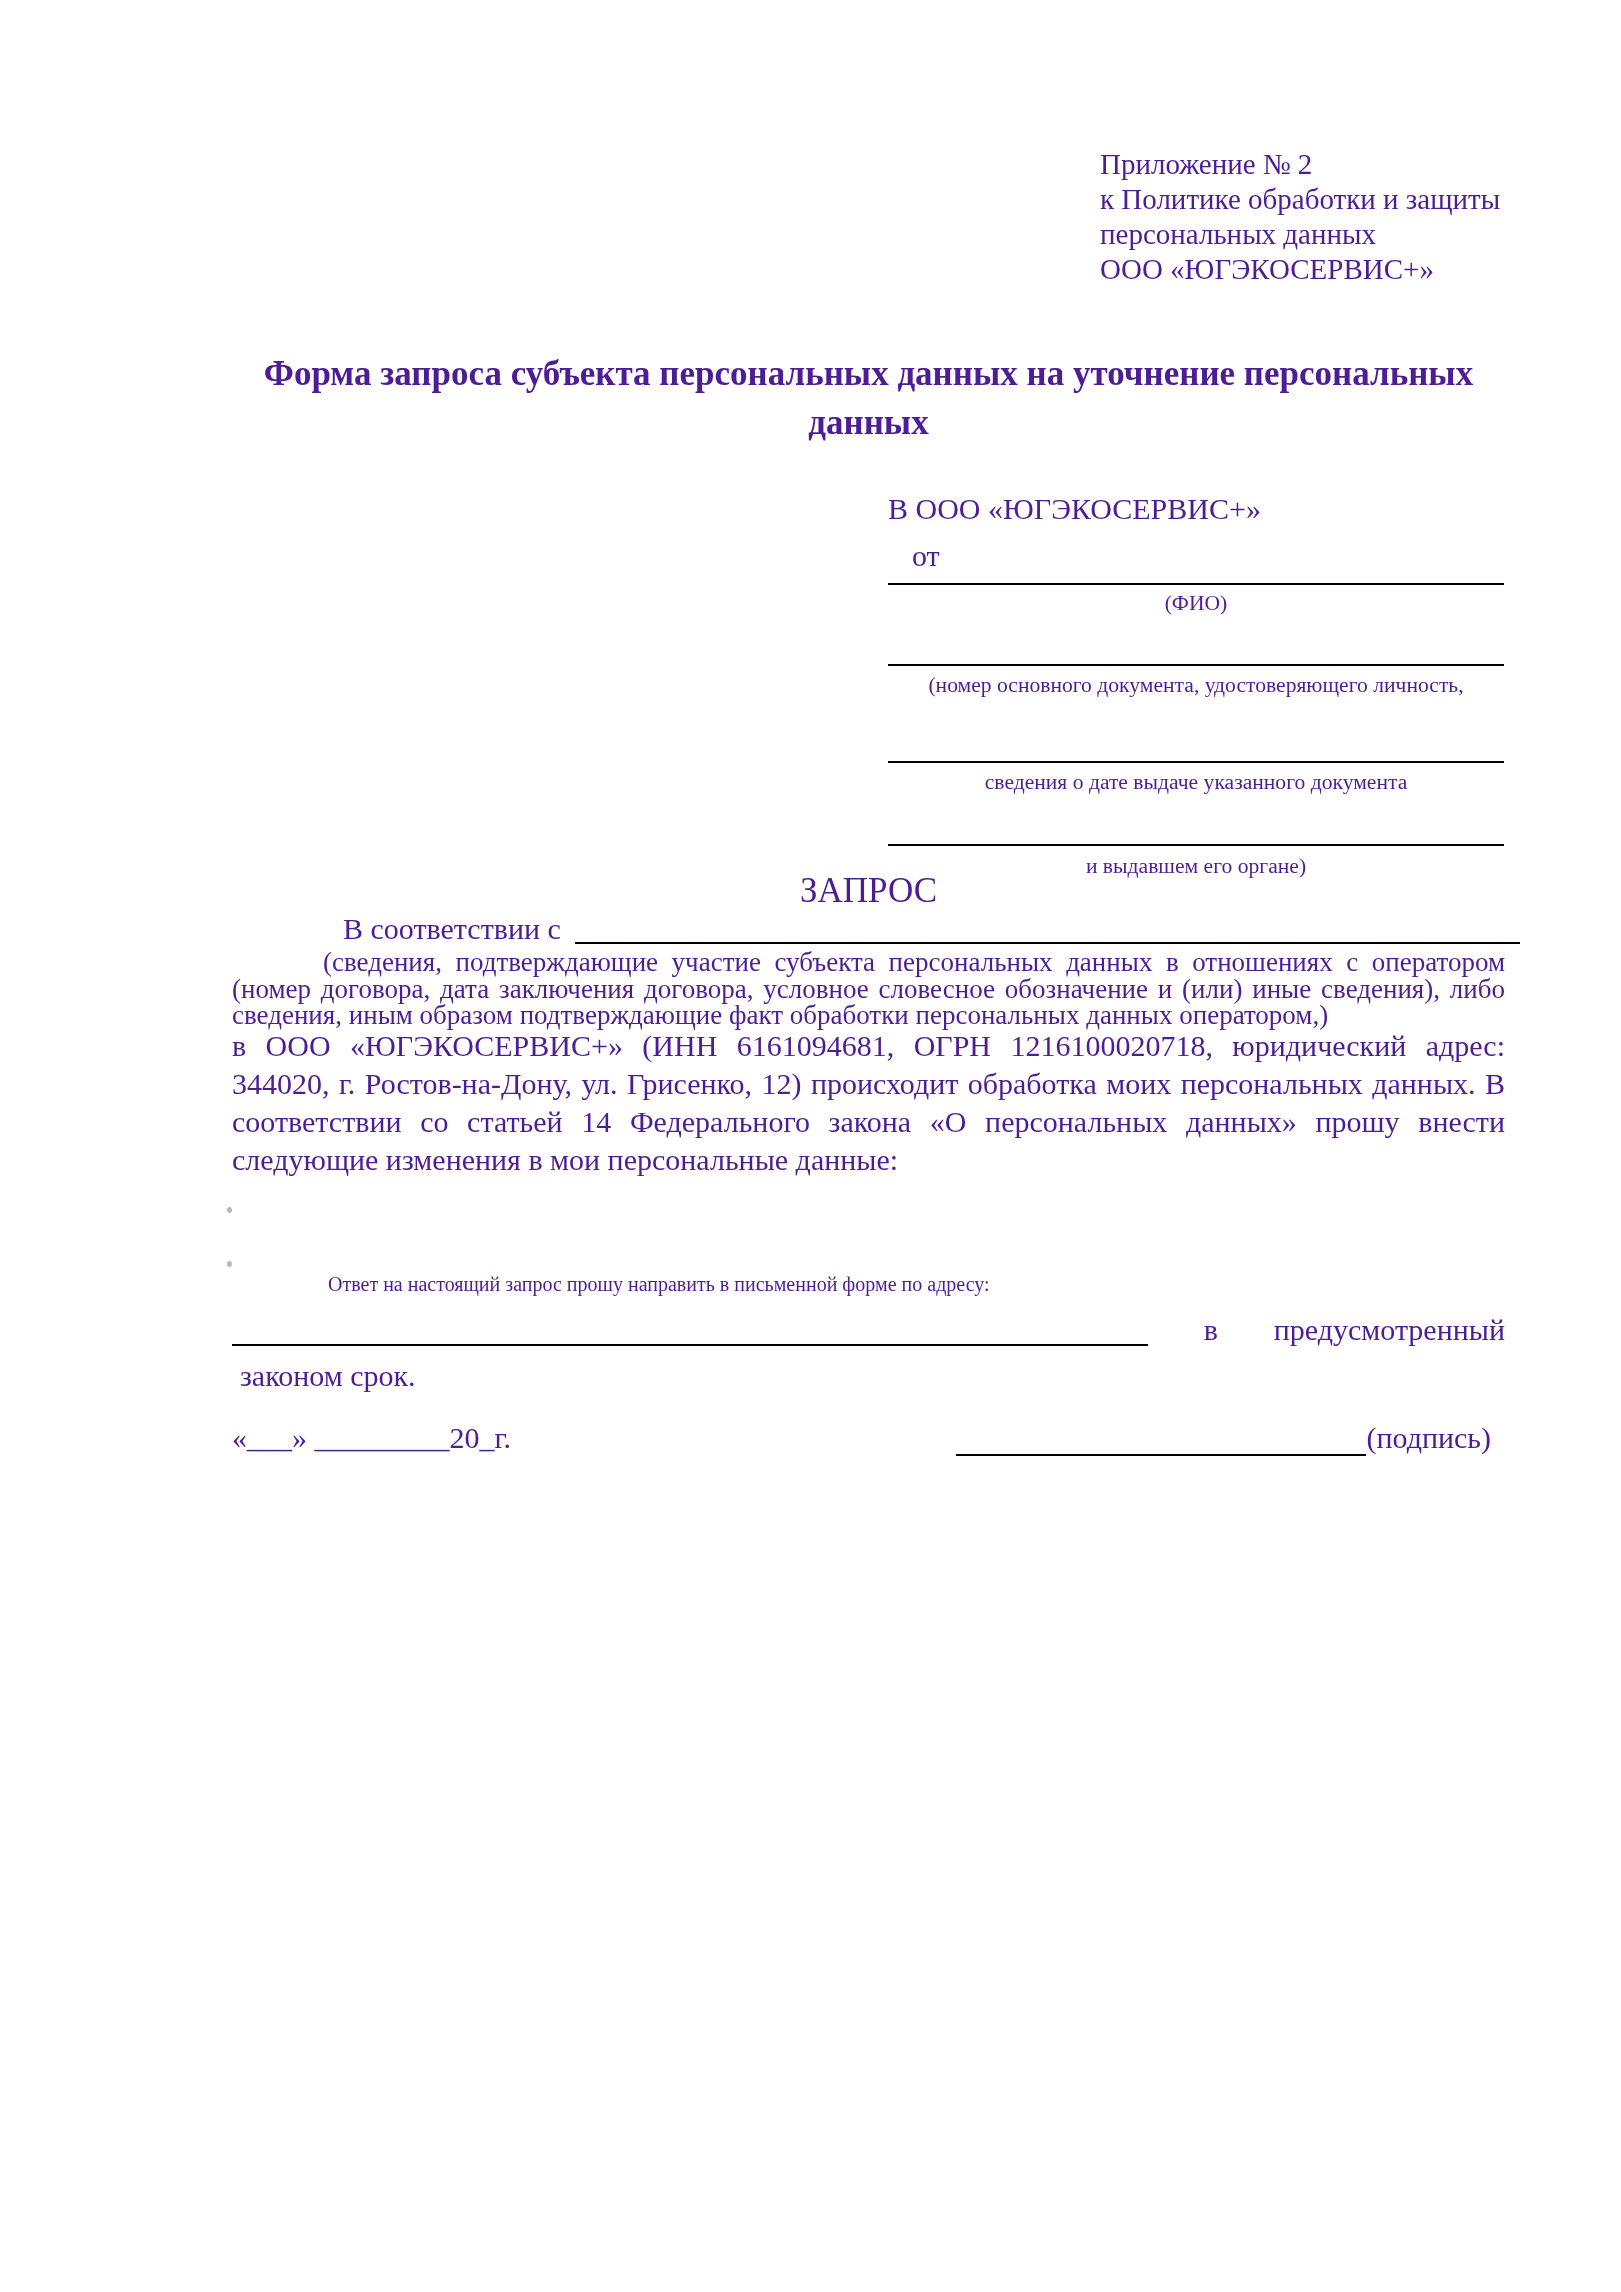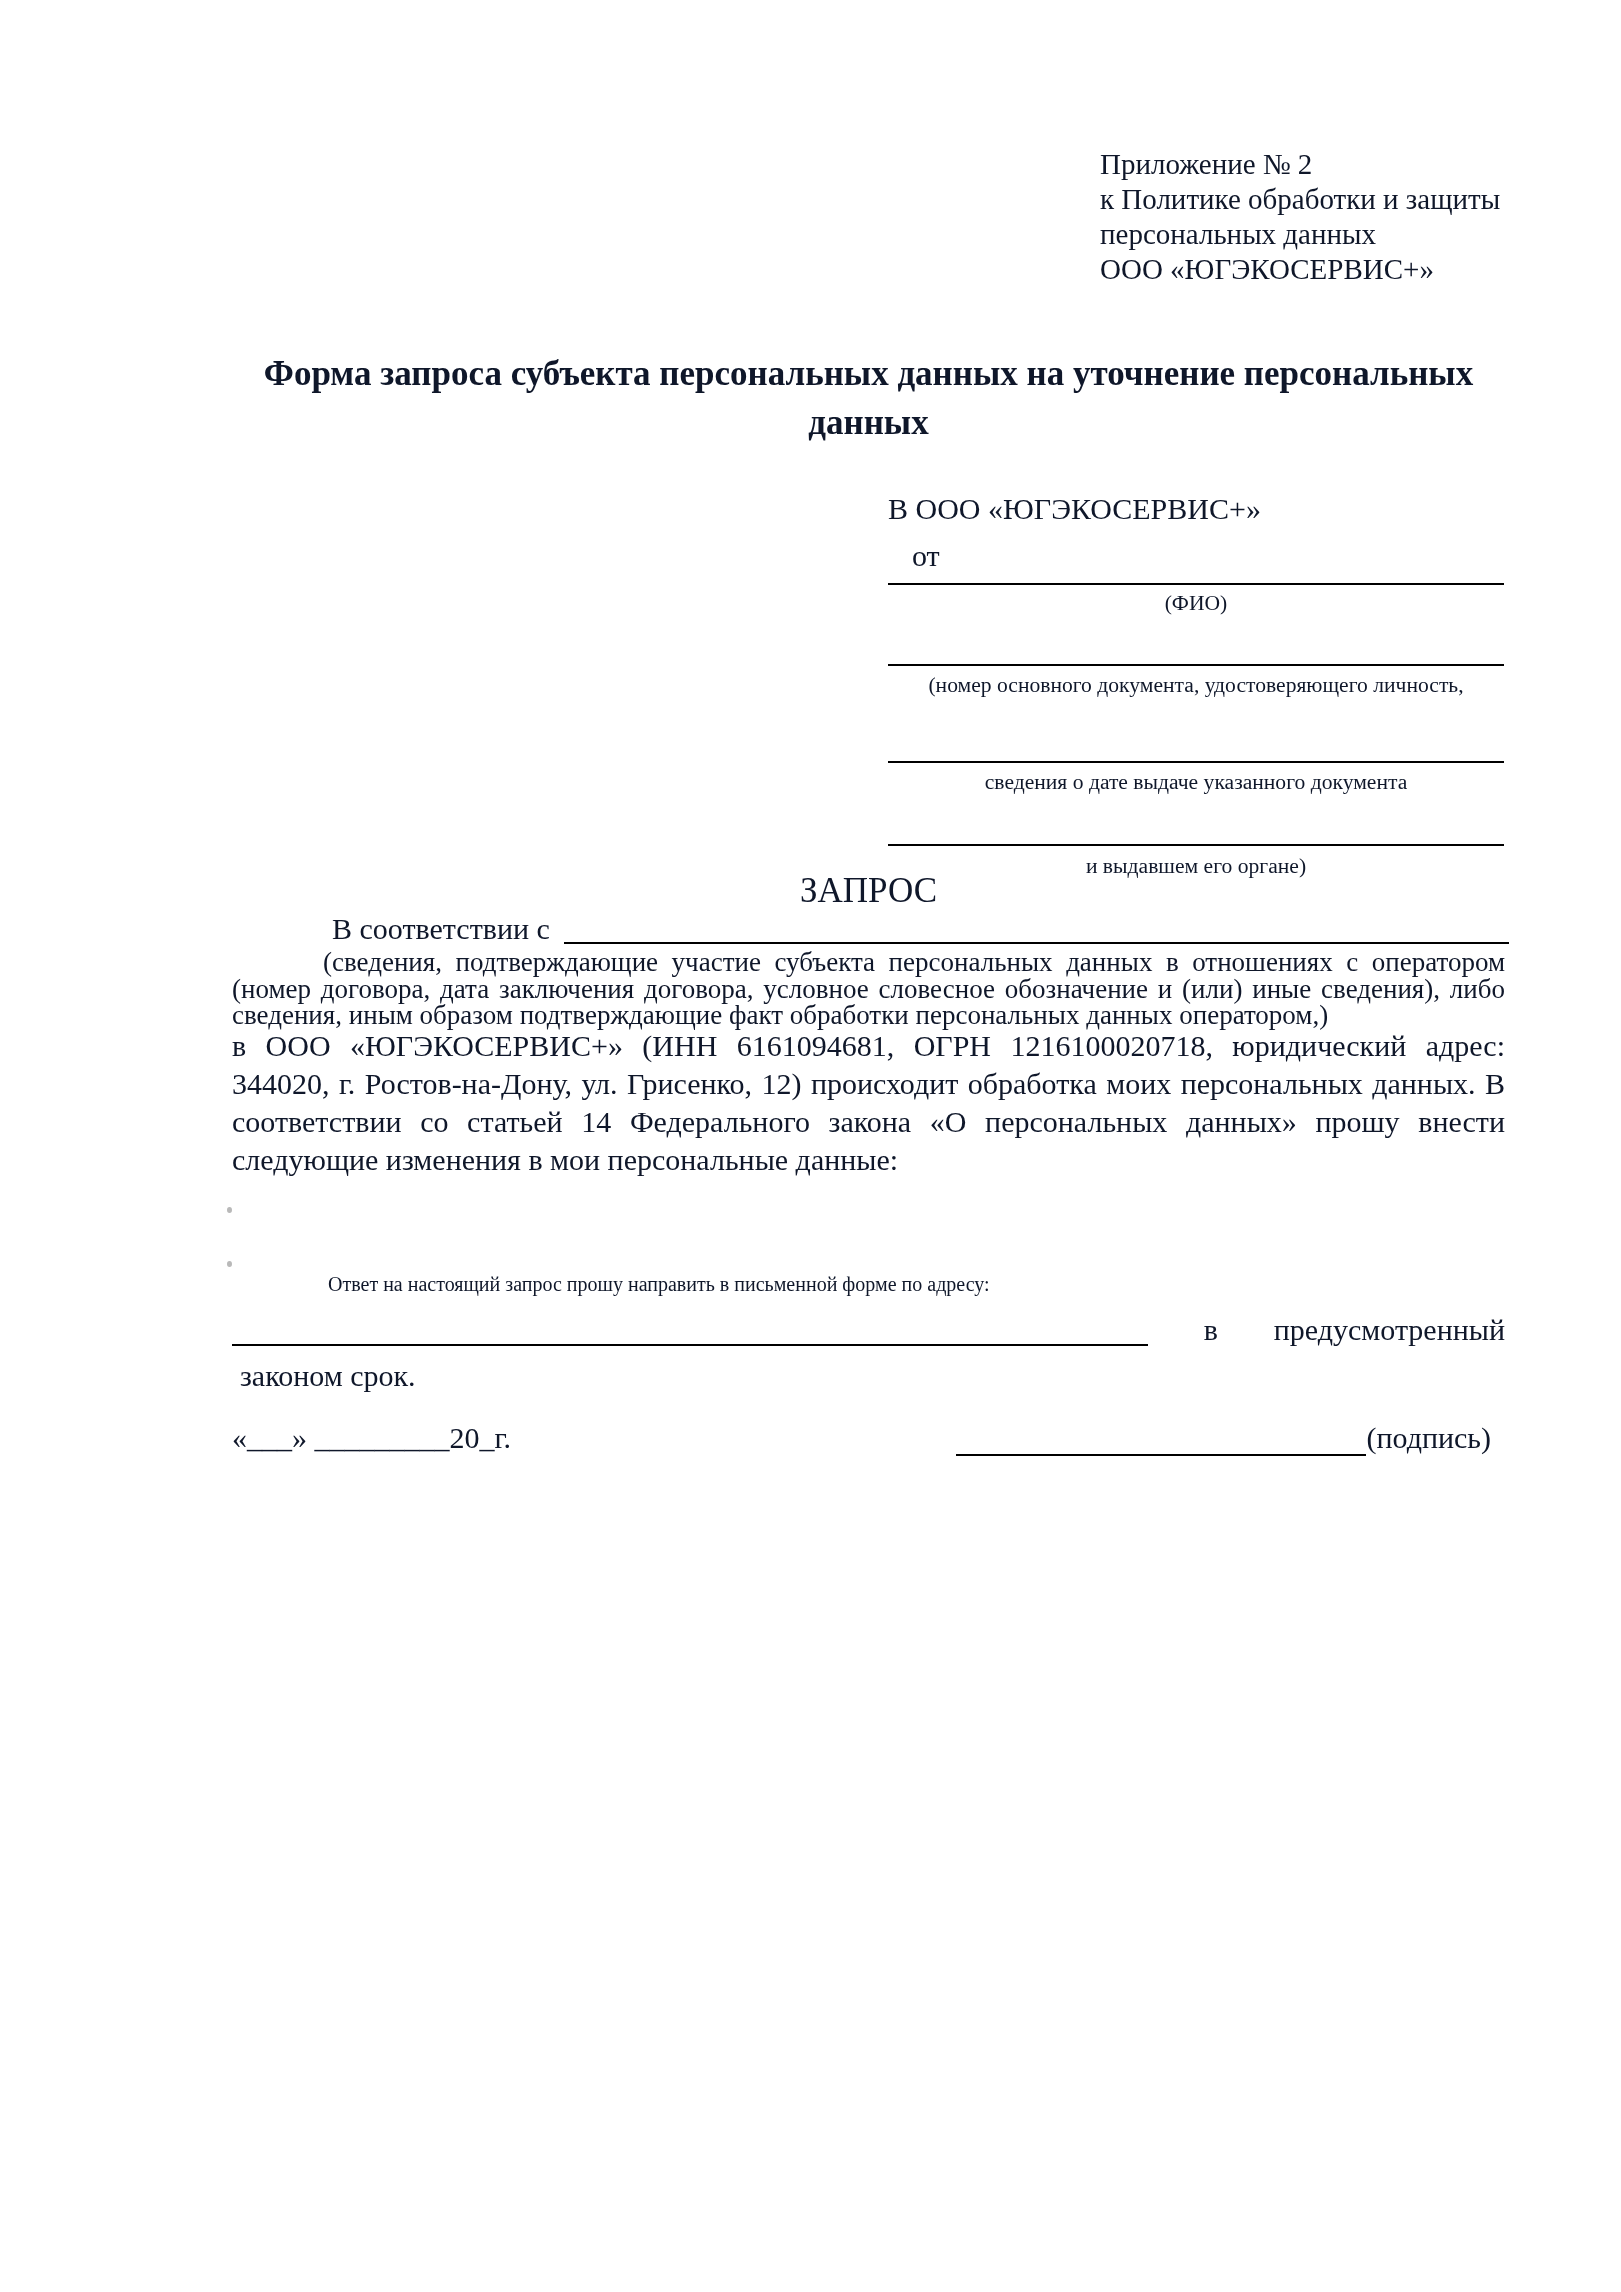--- a/index.html
+++ b/index.html
@@ -6,21 +6,21 @@
     margin: 0;
     padding: 0;
     background: #ffffff;
   }
   .page {
     position: relative;
     width: 1621px;
     height: 2293px;
     background: #ffffff;
     font-family: "Liberation Serif", "DejaVu Serif", serif;
-    color: #0f172a;
+    color: #4c1d95;
     overflow: hidden;
   }
   .abs { position: absolute; }
 
   
   .header-right {
     left: 1100px;
     top: 147px;
     width: 431px;
     font-size: 29px;
@@ -71,21 +71,21 @@
     left: 232px;
     top: 870px;
     width: 1273px;
     text-align: center;
     font-size: 35px;
     line-height: 41px;
   }
 
   
   .intro-row {
-    left: 236px;
+    left: 247px;
     top: 912px;
     width: 1273px;
     display: flex;
     padding-left: 96px;
     box-sizing: border-box;
     font-size: 30px;
     line-height: 33px;
   }
   .intro-row .intro-text { white-space: nowrap; padding-right: 13.7px; }
   .intro-row .fill {

